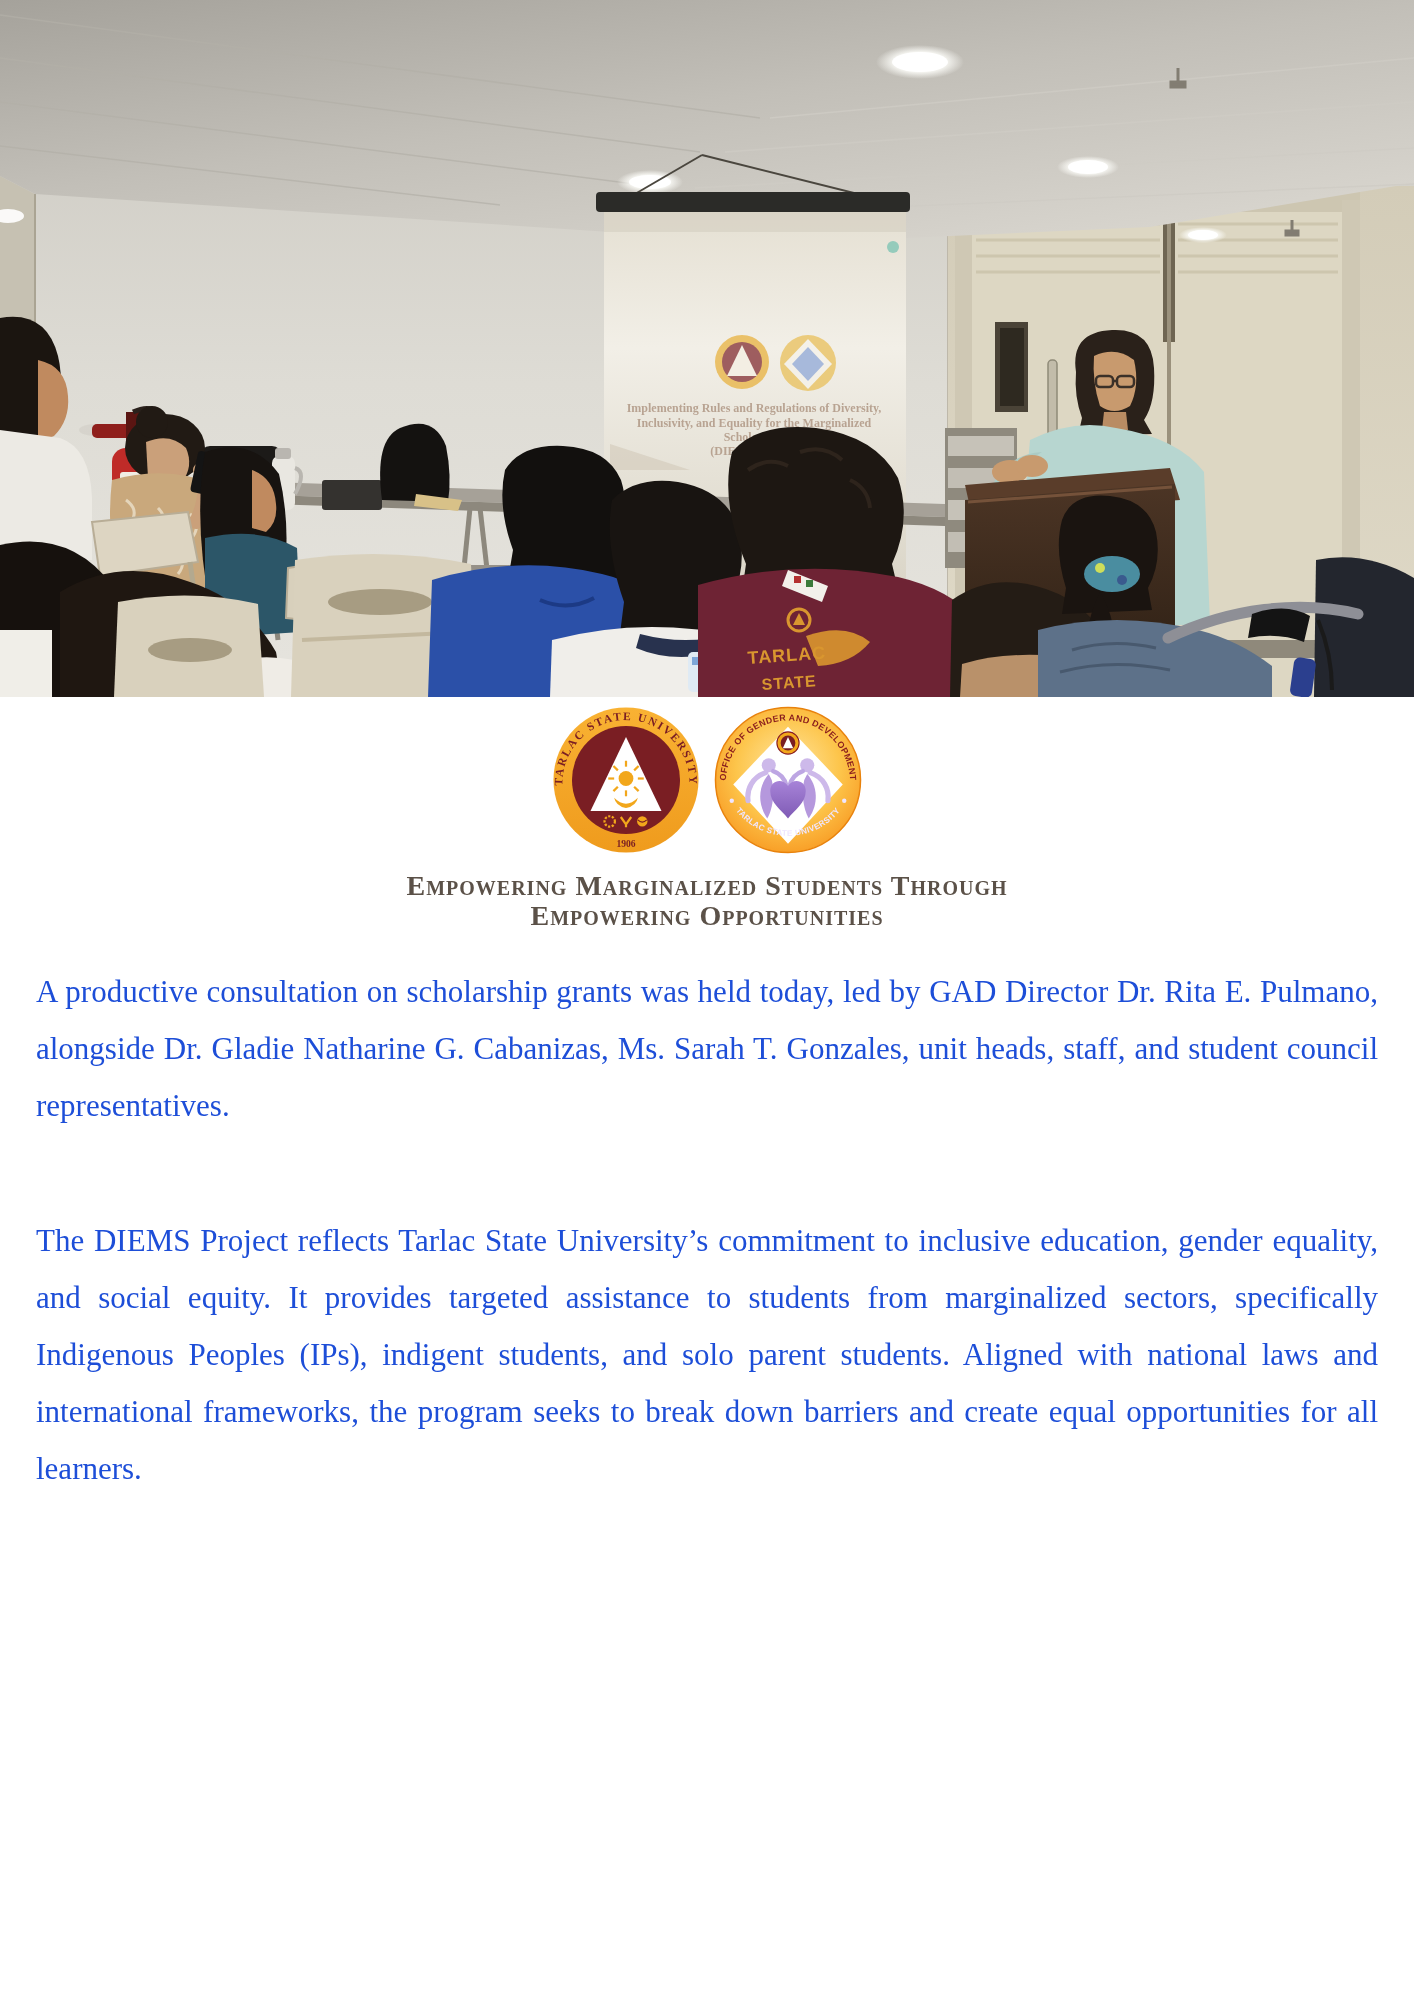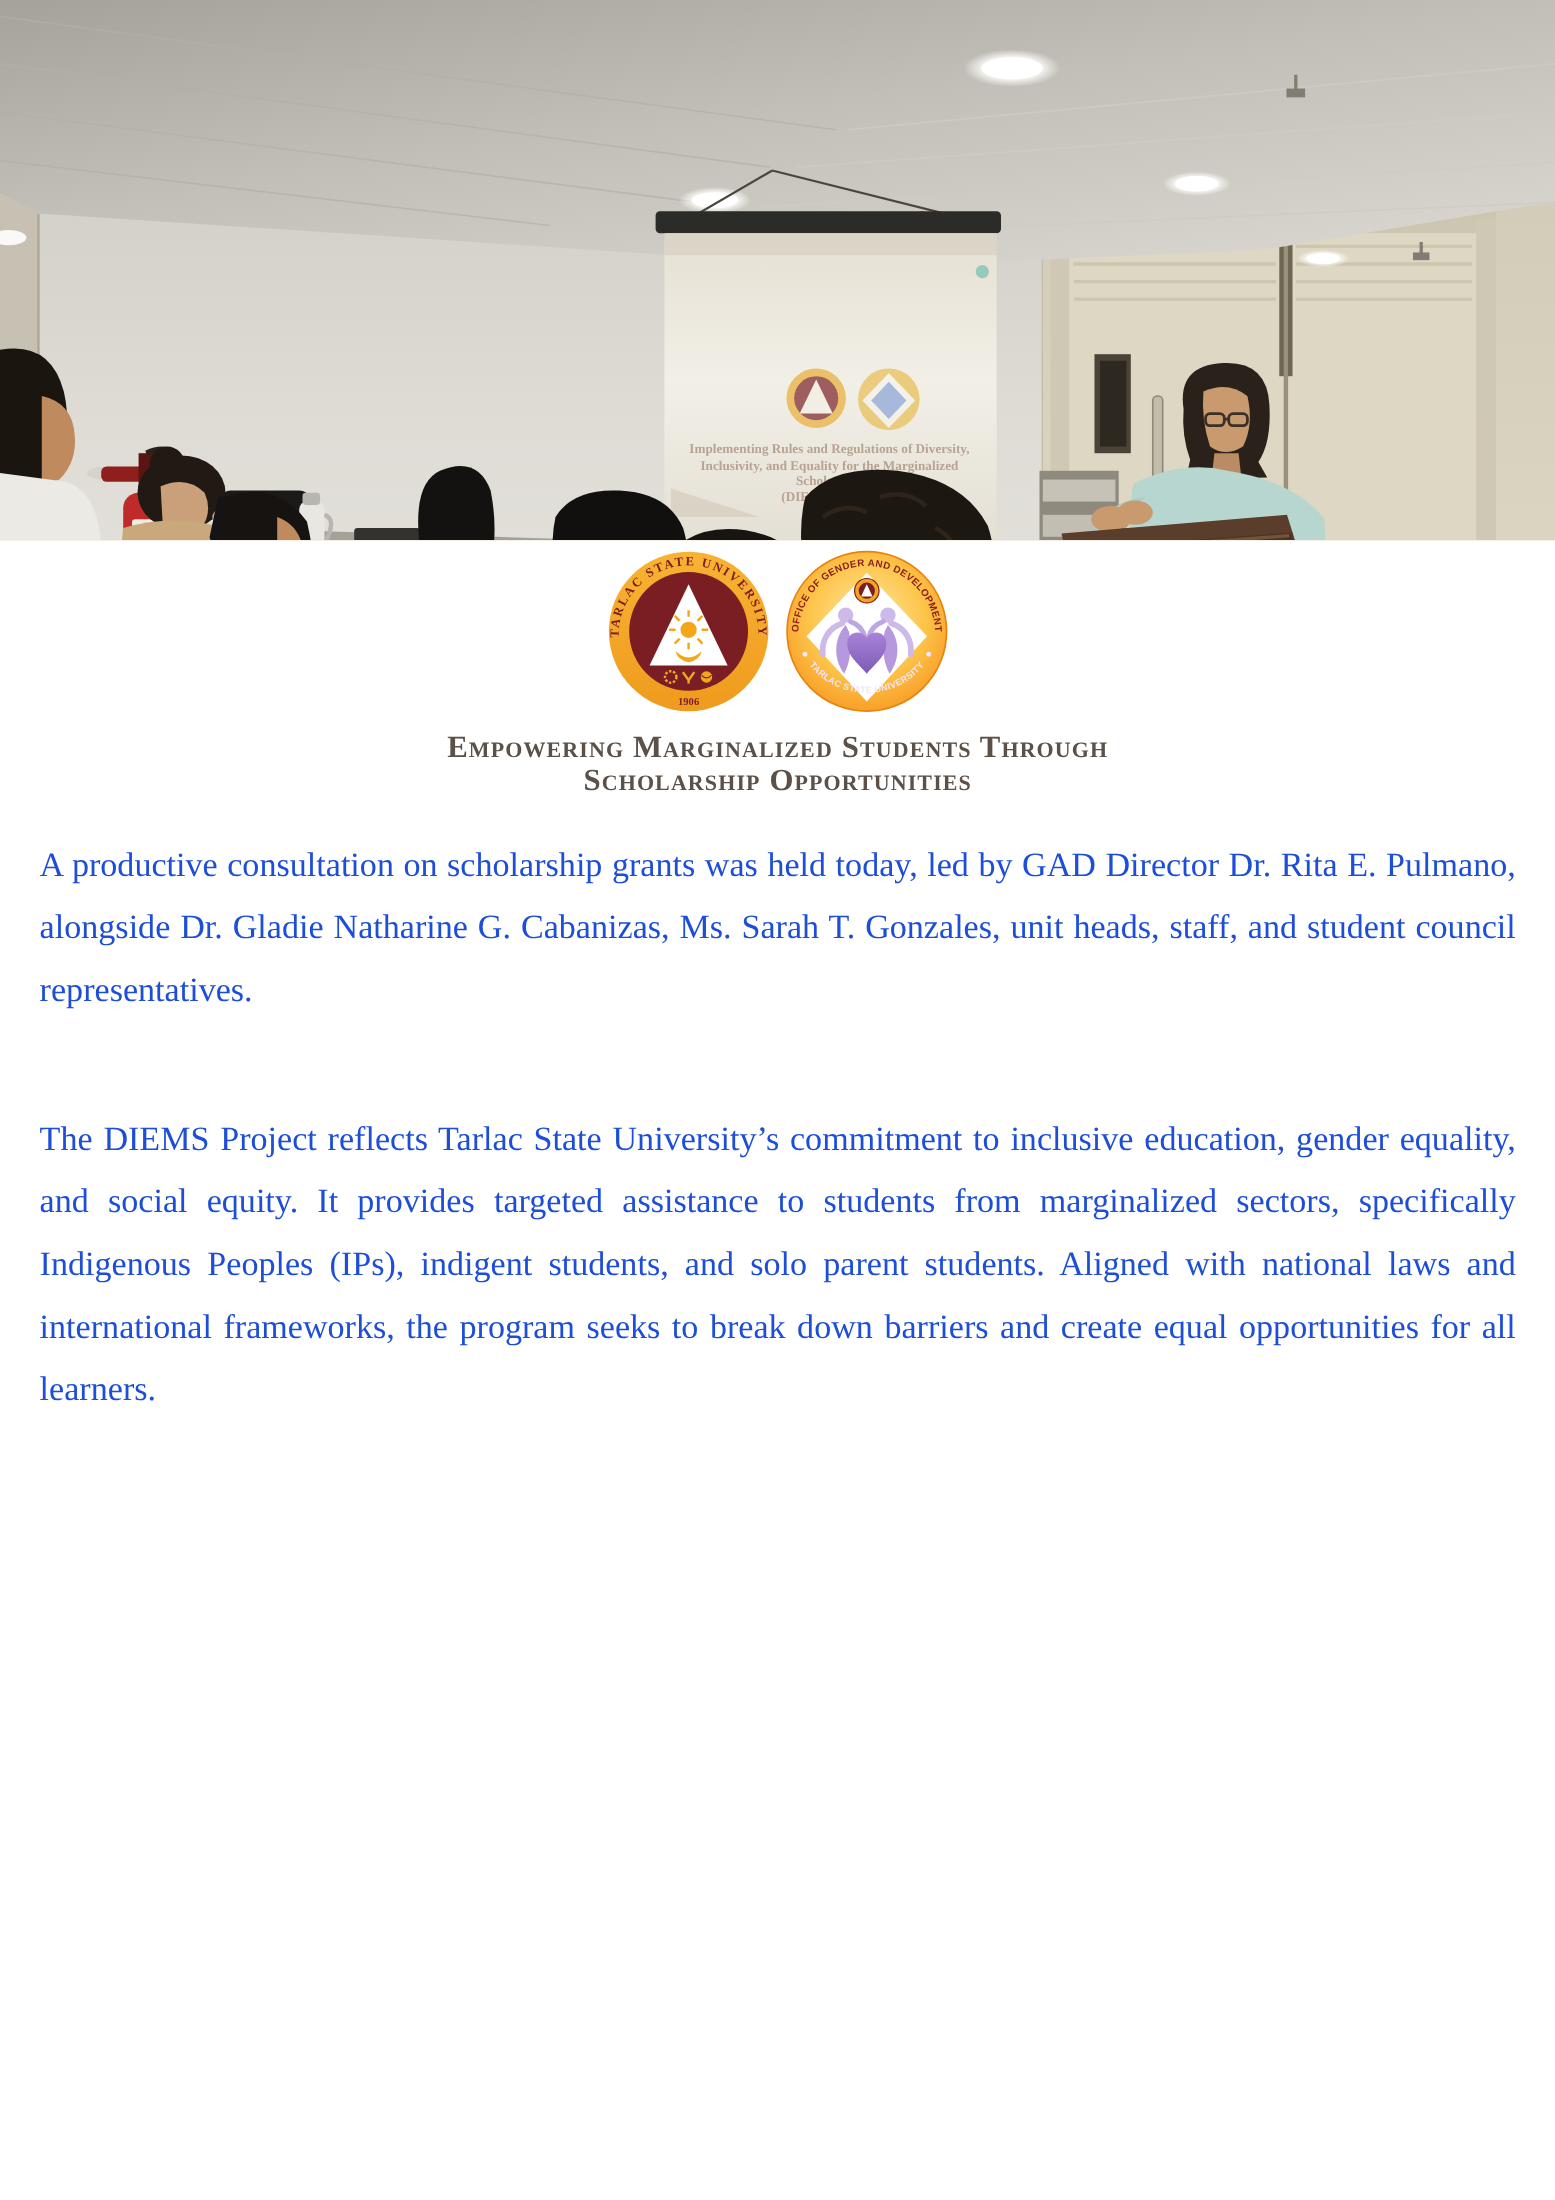--- a/index.html
+++ b/index.html
@@ -2,21 +2,21 @@
 <html style="--title-color: #5b5148; --tsu-maroon: #7a1e23; --tsu-gold: #f2a71b; --ogad-purple: #9a77cf;"><head>
 <meta charset="utf-8">
 <style>
   :root{
     --title-color:#5b5148;
     --tsu-maroon:#7a1e23;
     --tsu-gold:#f2a71b;
   }
   html,body{margin:0;padding:0;background:#fff;}
   body{width:1414px;height:2000px;font-family:"Liberation Serif","DejaVu Serif",serif;color:#0a0a0a;overflow:hidden;}
-  .photo{width:1414px;height:491px;overflow:hidden;background:#a16207;}
+  .photo{width:1414px;height:697px;overflow:hidden;background:#7dd3fc;}
   .photo svg{display:block;}
   .logos-row{display:flex;justify-content:center;align-items:center;gap:14px;margin-top:8px;height:150px;}
   .logo-svg{width:148px;height:148px;}
   .article-title{margin:16px 30px 0;text-align:center;font-variant:small-caps;font-weight:700;
     font-size:28px;line-height:1.07;letter-spacing:1px;color:var(--title-color,#5b5148);
     font-family:"Liberation Serif","DejaVu Serif",serif;}
   .body-text{padding:0 36px;margin-top:32px;}
   .para{font-size:31px;line-height:1.84;text-align:justify;margin:0 0 78px;color:#1d4ed8;}
   .para:last-child{margin-bottom:0;}
 </style>
@@ -422,21 +422,21 @@
       <text font-size="11" font-weight="700" fill="#efe6ff" letter-spacing="0.5" font-family="Liberation Sans, sans-serif">
         <textPath href="#ogadBottom" startOffset="50%" text-anchor="middle">TARLAC STATE UNIVERSITY</textPath>
       </text>
       <circle cx="24" cy="128" r="3" fill="#efe6ff"></circle>
         <circle cx="176" cy="128" r="3" fill="#efe6ff"></circle>
     </svg>
   </div>
 
   <h1 class="article-title">
     <span>Empowering Marginalized Students Through</span><br>
-    <span>Scholarship Opportunities</span>
+    <span>Empowering Opportunities</span>
   </h1>
 
   <div class="body-text">
     <p class="para">A productive consultation on scholarship grants was held today, led by GAD Director Dr. Rita E. Pulmano, alongside Dr. Gladie Natharine G. Cabanizas, Ms. Sarah T. Gonzales, unit heads, staff, and student council representatives.</p>
     <p class="para">The DIEMS Project reflects Tarlac State University’s commitment to inclusive education, gender equality, and social equity. It provides targeted assistance to students from marginalized sectors, specifically Indigenous Peoples (IPs), indigent students, and solo parent students. Aligned with national laws and international frameworks, the program seeks to break down barriers and create equal opportunities for all learners.</p>
   </div>
 
 </div>
 
 </body></html>

